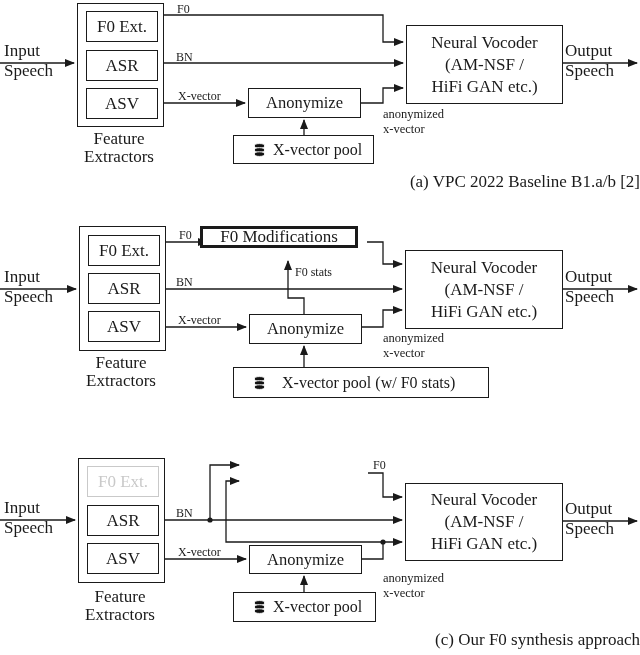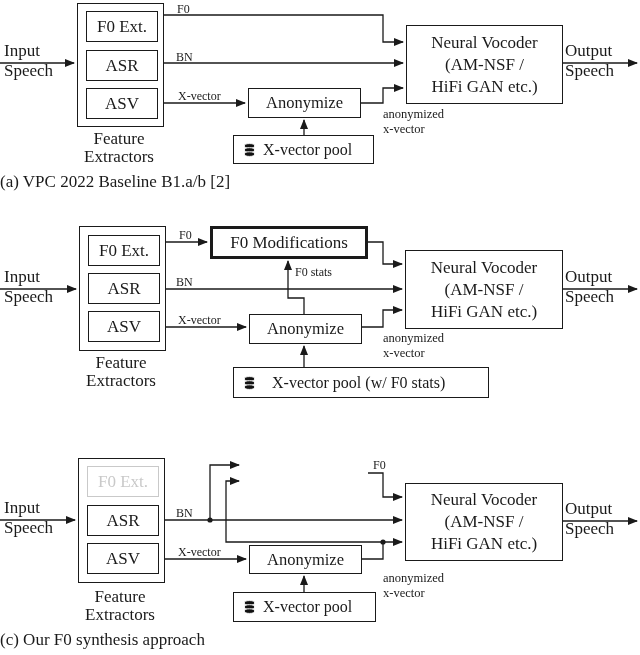--- a/index.html
+++ b/index.html
@@ -5,28 +5,28 @@
   html,body{margin:0;padding:0;background:#fff;}
   #figure{position:relative;width:640px;height:655px;background:#fff;
           font-family:"Liberation Serif","DejaVu Serif",serif;color:#1a1a1a;overflow:hidden;}
   #wires{position:absolute;left:0;top:0;width:640px;height:655px;z-index:1;}
   .box{position:absolute;box-sizing:border-box;border:1.4px solid #1a1a1a;background:#fff;
        display:flex;align-items:center;justify-content:center;z-index:2;
        font-size:17px;white-space:nowrap;}
   .box.thick{border-width:3px;}
   .box.outer{background:transparent;z-index:1;}
   .box.gray{border-color:#c9c9c9;color:#c9c9c9;}
-  .pool{justify-content:flex-start;padding-left:9px;font-size:16px;gap:7px;}
+  .pool{justify-content:flex-start;padding-left:19px;font-size:16px;gap:7px;}
   .pool svg{flex:0 0 auto;}
   .siglbl{position:absolute;font-size:12px;z-index:3;white-space:nowrap;background:transparent;}
   .note{position:absolute;font-size:12.5px;line-height:15px;z-index:3;white-space:nowrap;}
   .io{position:absolute;width:62px;font-size:17px;line-height:20px;z-index:3;}
   .io.right{width:64px;}
   .feat-cap{position:absolute;width:92px;text-align:center;font-size:17px;line-height:18px;z-index:3;}
-  .caption{position:absolute;left:0;width:640px;text-align:left;font-size:17px;z-index:3;}
+  .caption{position:absolute;left:0;width:640px;text-align:right;font-size:17px;z-index:3;}
   .anonbox{font-size:16.5px;}
 </style>
 </head>
 <body>
 
 <div id="figure">
 
   <svg id="wires" viewBox="0 0 640 655" xmlns="http://www.w3.org/2000/svg">
     <defs>
       <marker id="ah" viewBox="0 0 10 8" markerWidth="10" markerHeight="8" refX="9" refY="4" orient="auto" markerUnits="userSpaceOnUse">
@@ -140,21 +140,21 @@
   <div class="feat-cap" style="left:75px;top:354px;">
     <div>Feature</div>
     <div>Extractors</div>
   </div>
 
   <div class="siglbl" style="left:179px;top:228px;">F0</div>
   <div class="siglbl" style="left:176px;top:275px;">BN</div>
   <div class="siglbl" style="left:178px;top:313px;">X-vector</div>
   <div class="siglbl" style="left:295px;top:265px;">F0 stats</div>
 
-  <div class="box thick" style="left:210px;top:226px;width:158px;height:33px;">
+  <div class="box thick" style="left:200px;top:226px;width:158px;height:22px;">
       <span>F0 Modifications</span>
     </div>
 
   <div class="box anonbox" style="left:249px;top:314px;width:113px;height:30px;">
       <span>Anonymize</span>
     </div>
 
   <div class="box pool" style="left:233px;top:367px;width:256px;height:31px;gap:16px;">
     <svg width="13" height="14" viewBox="0 0 13 14">
       <ellipse cx="6.5" cy="2.9" rx="5.1" ry="2.3" fill="#111" stroke="#fff" stroke-width="0.9"></ellipse>

